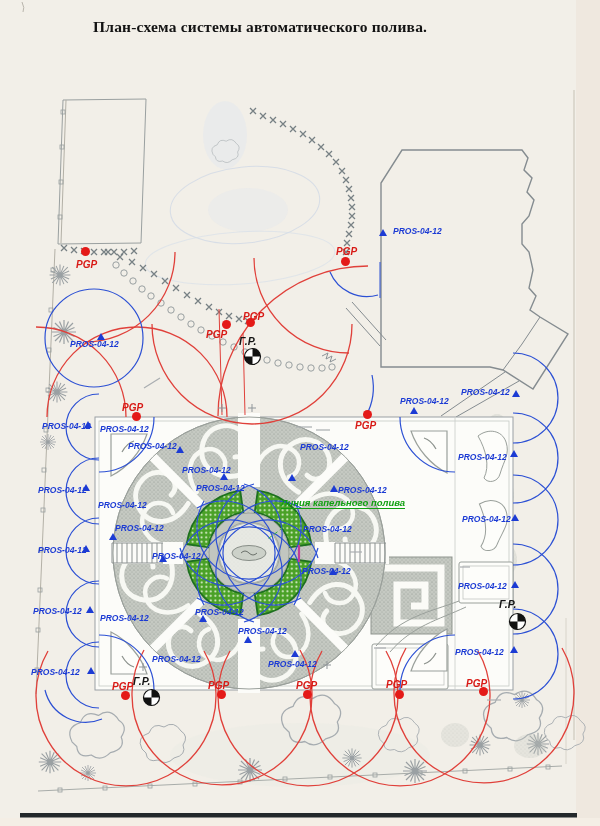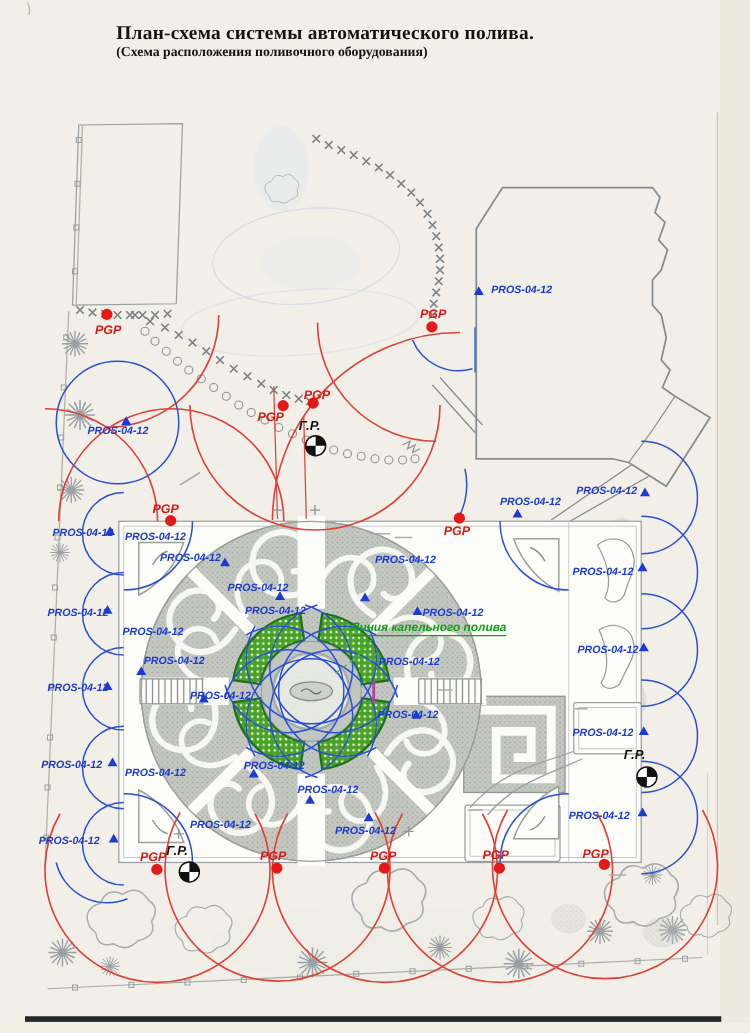--- a/index.html
+++ b/index.html
@@ -338,21 +338,20 @@
           <line x1="374" y1="648" x2="386" y2="648"></line>
       <line x1="460" y1="567" x2="470" y2="567"></line>
           <line x1="487" y1="700" x2="501" y2="700"></line>
       <line x1="144" y1="388" x2="160" y2="378"></line>
     </g>
   </g>
 </svg>
 
 <div class="hdr">
   <div class="t1">План-схема системы автоматического полива.</div>
-  <div class="t2">(Схема расположения поливочного оборудования)</div>
 </div>
 
 <div id="annot">
   <span class="drip">Линия капельного полива</span>
 <span class="pros" style="left: 393px; top: 226px;">PROS-04-12</span>
       <span class="pros" style="left: 70px; top: 339px;">PROS-04-12</span>
       <span class="pros" style="left: 42px; top: 421px;">PROS-04-12</span>
       <span class="pros" style="left: 100px; top: 424px;">PROS-04-12</span>
       <span class="pros" style="left: 128px; top: 441px;">PROS-04-12</span>
       <span class="pros" style="left: 182px; top: 465px;">PROS-04-12</span>

